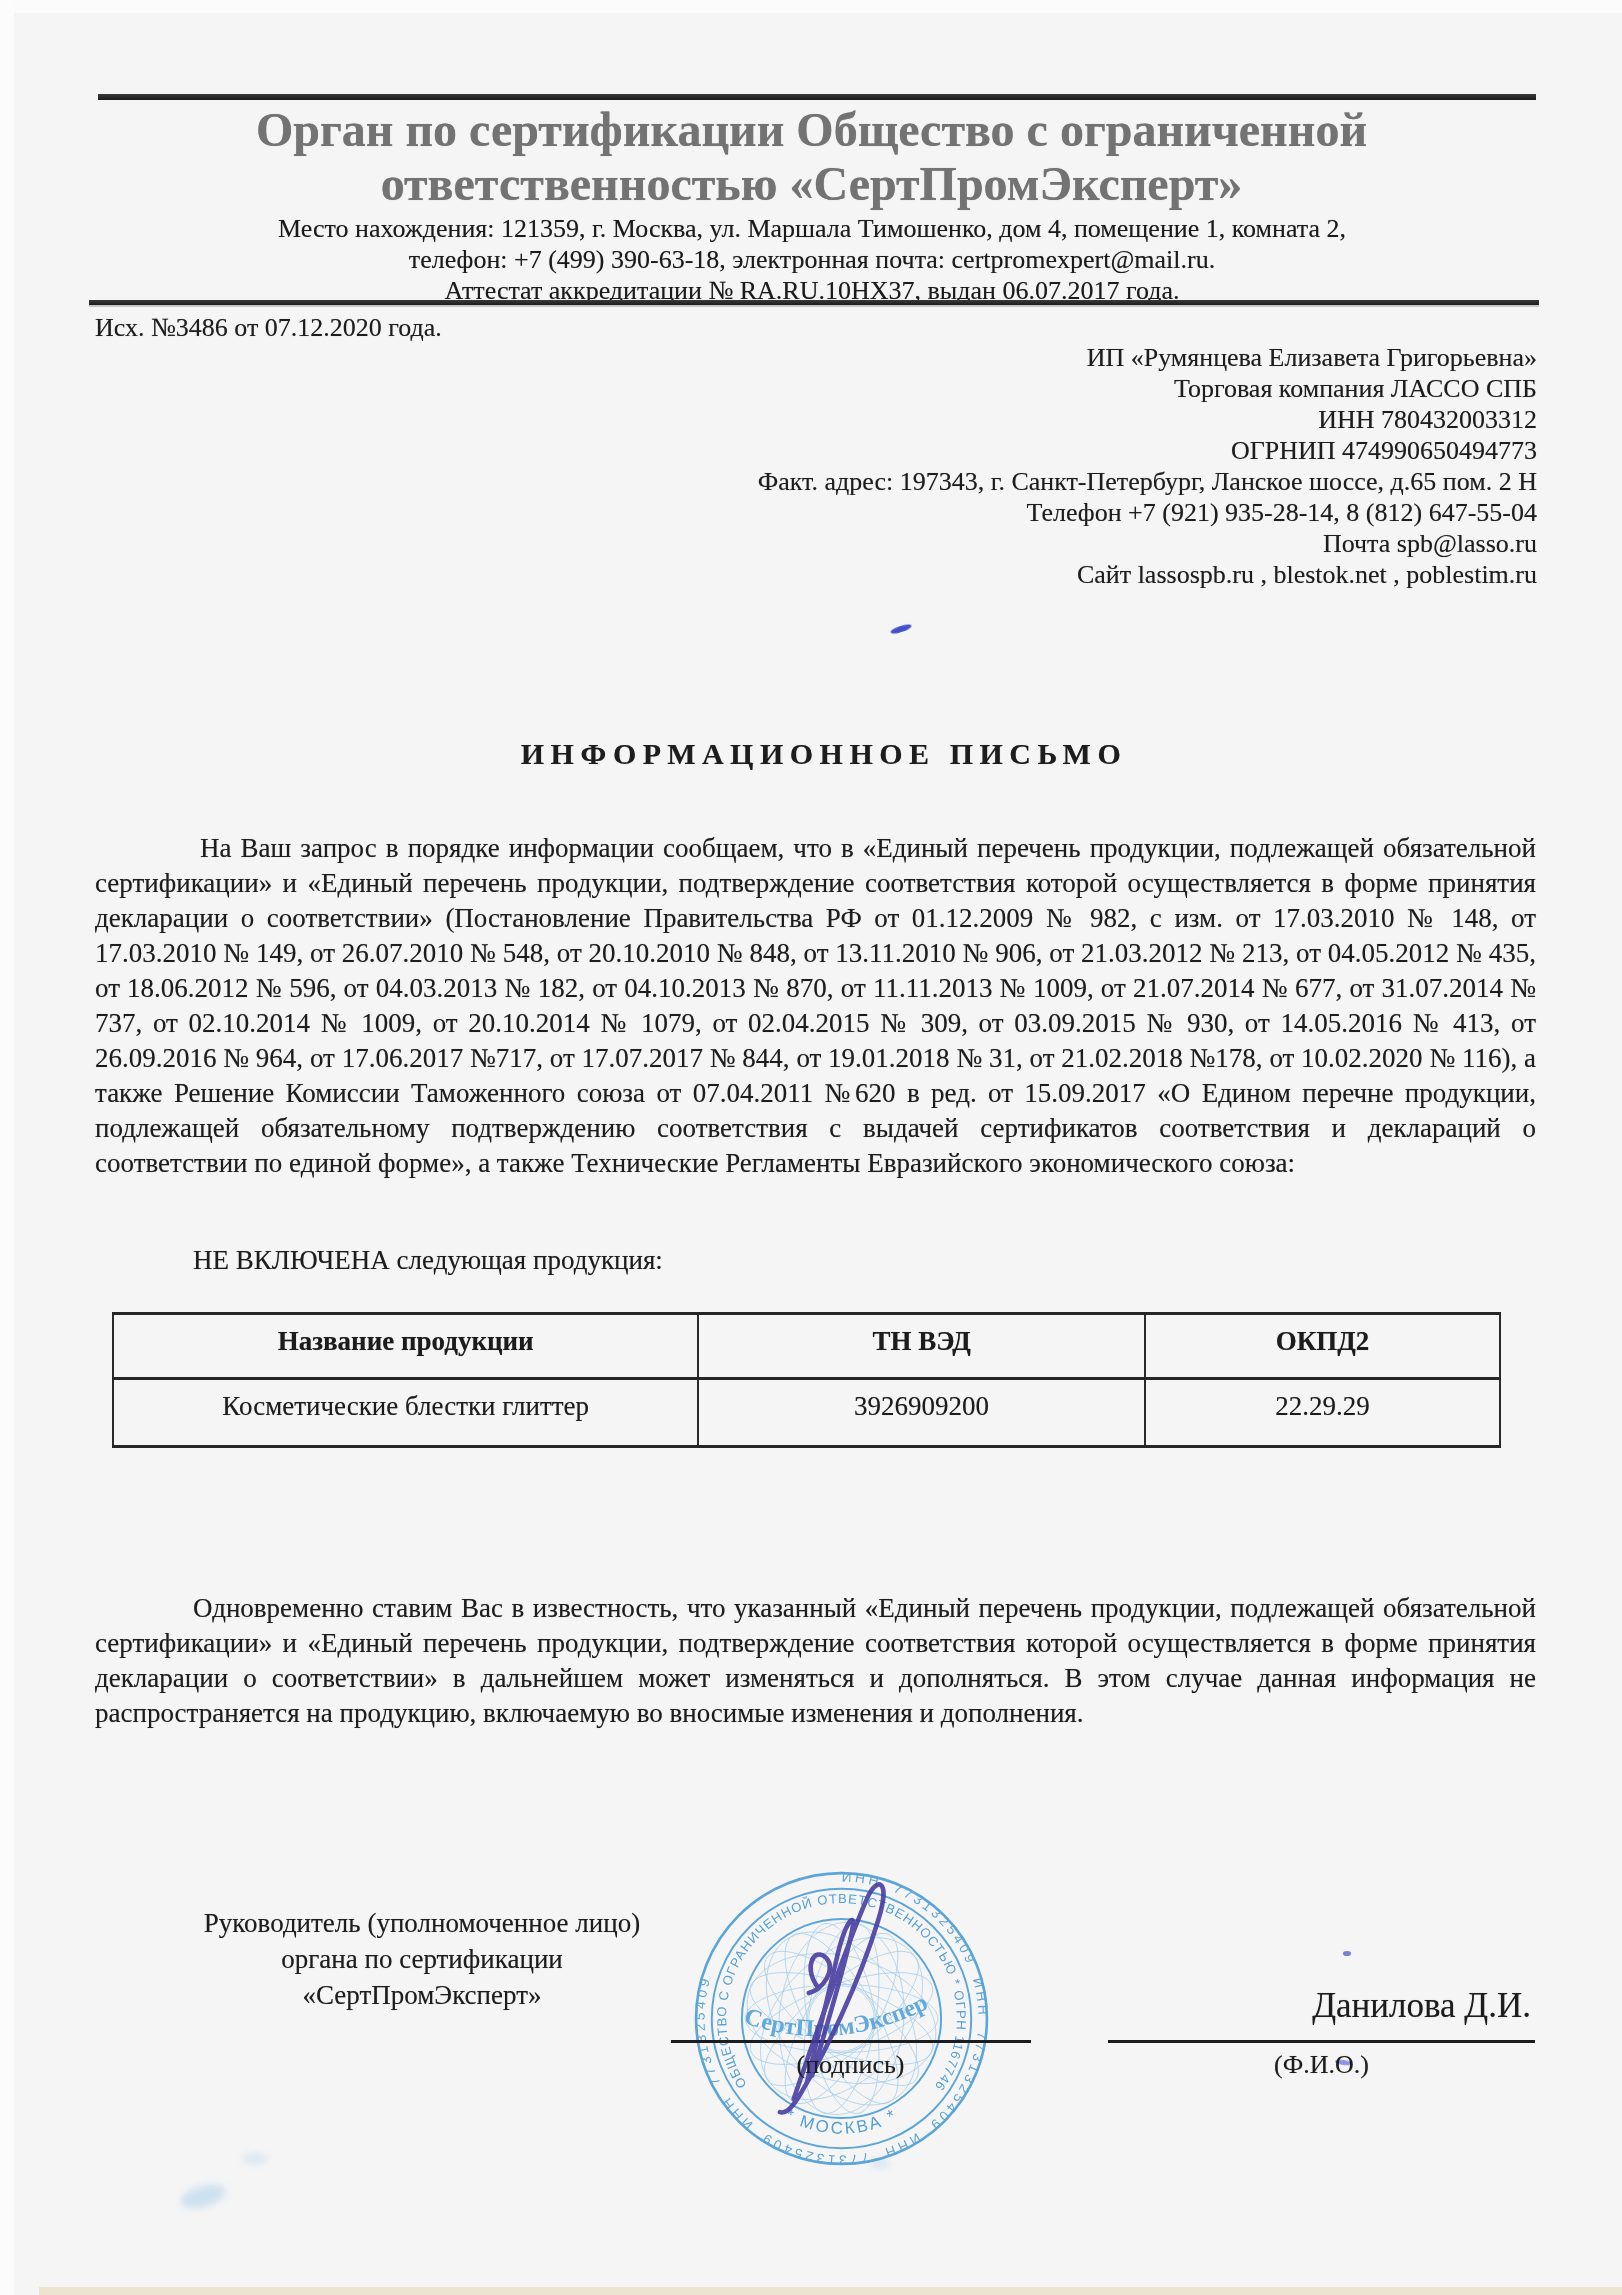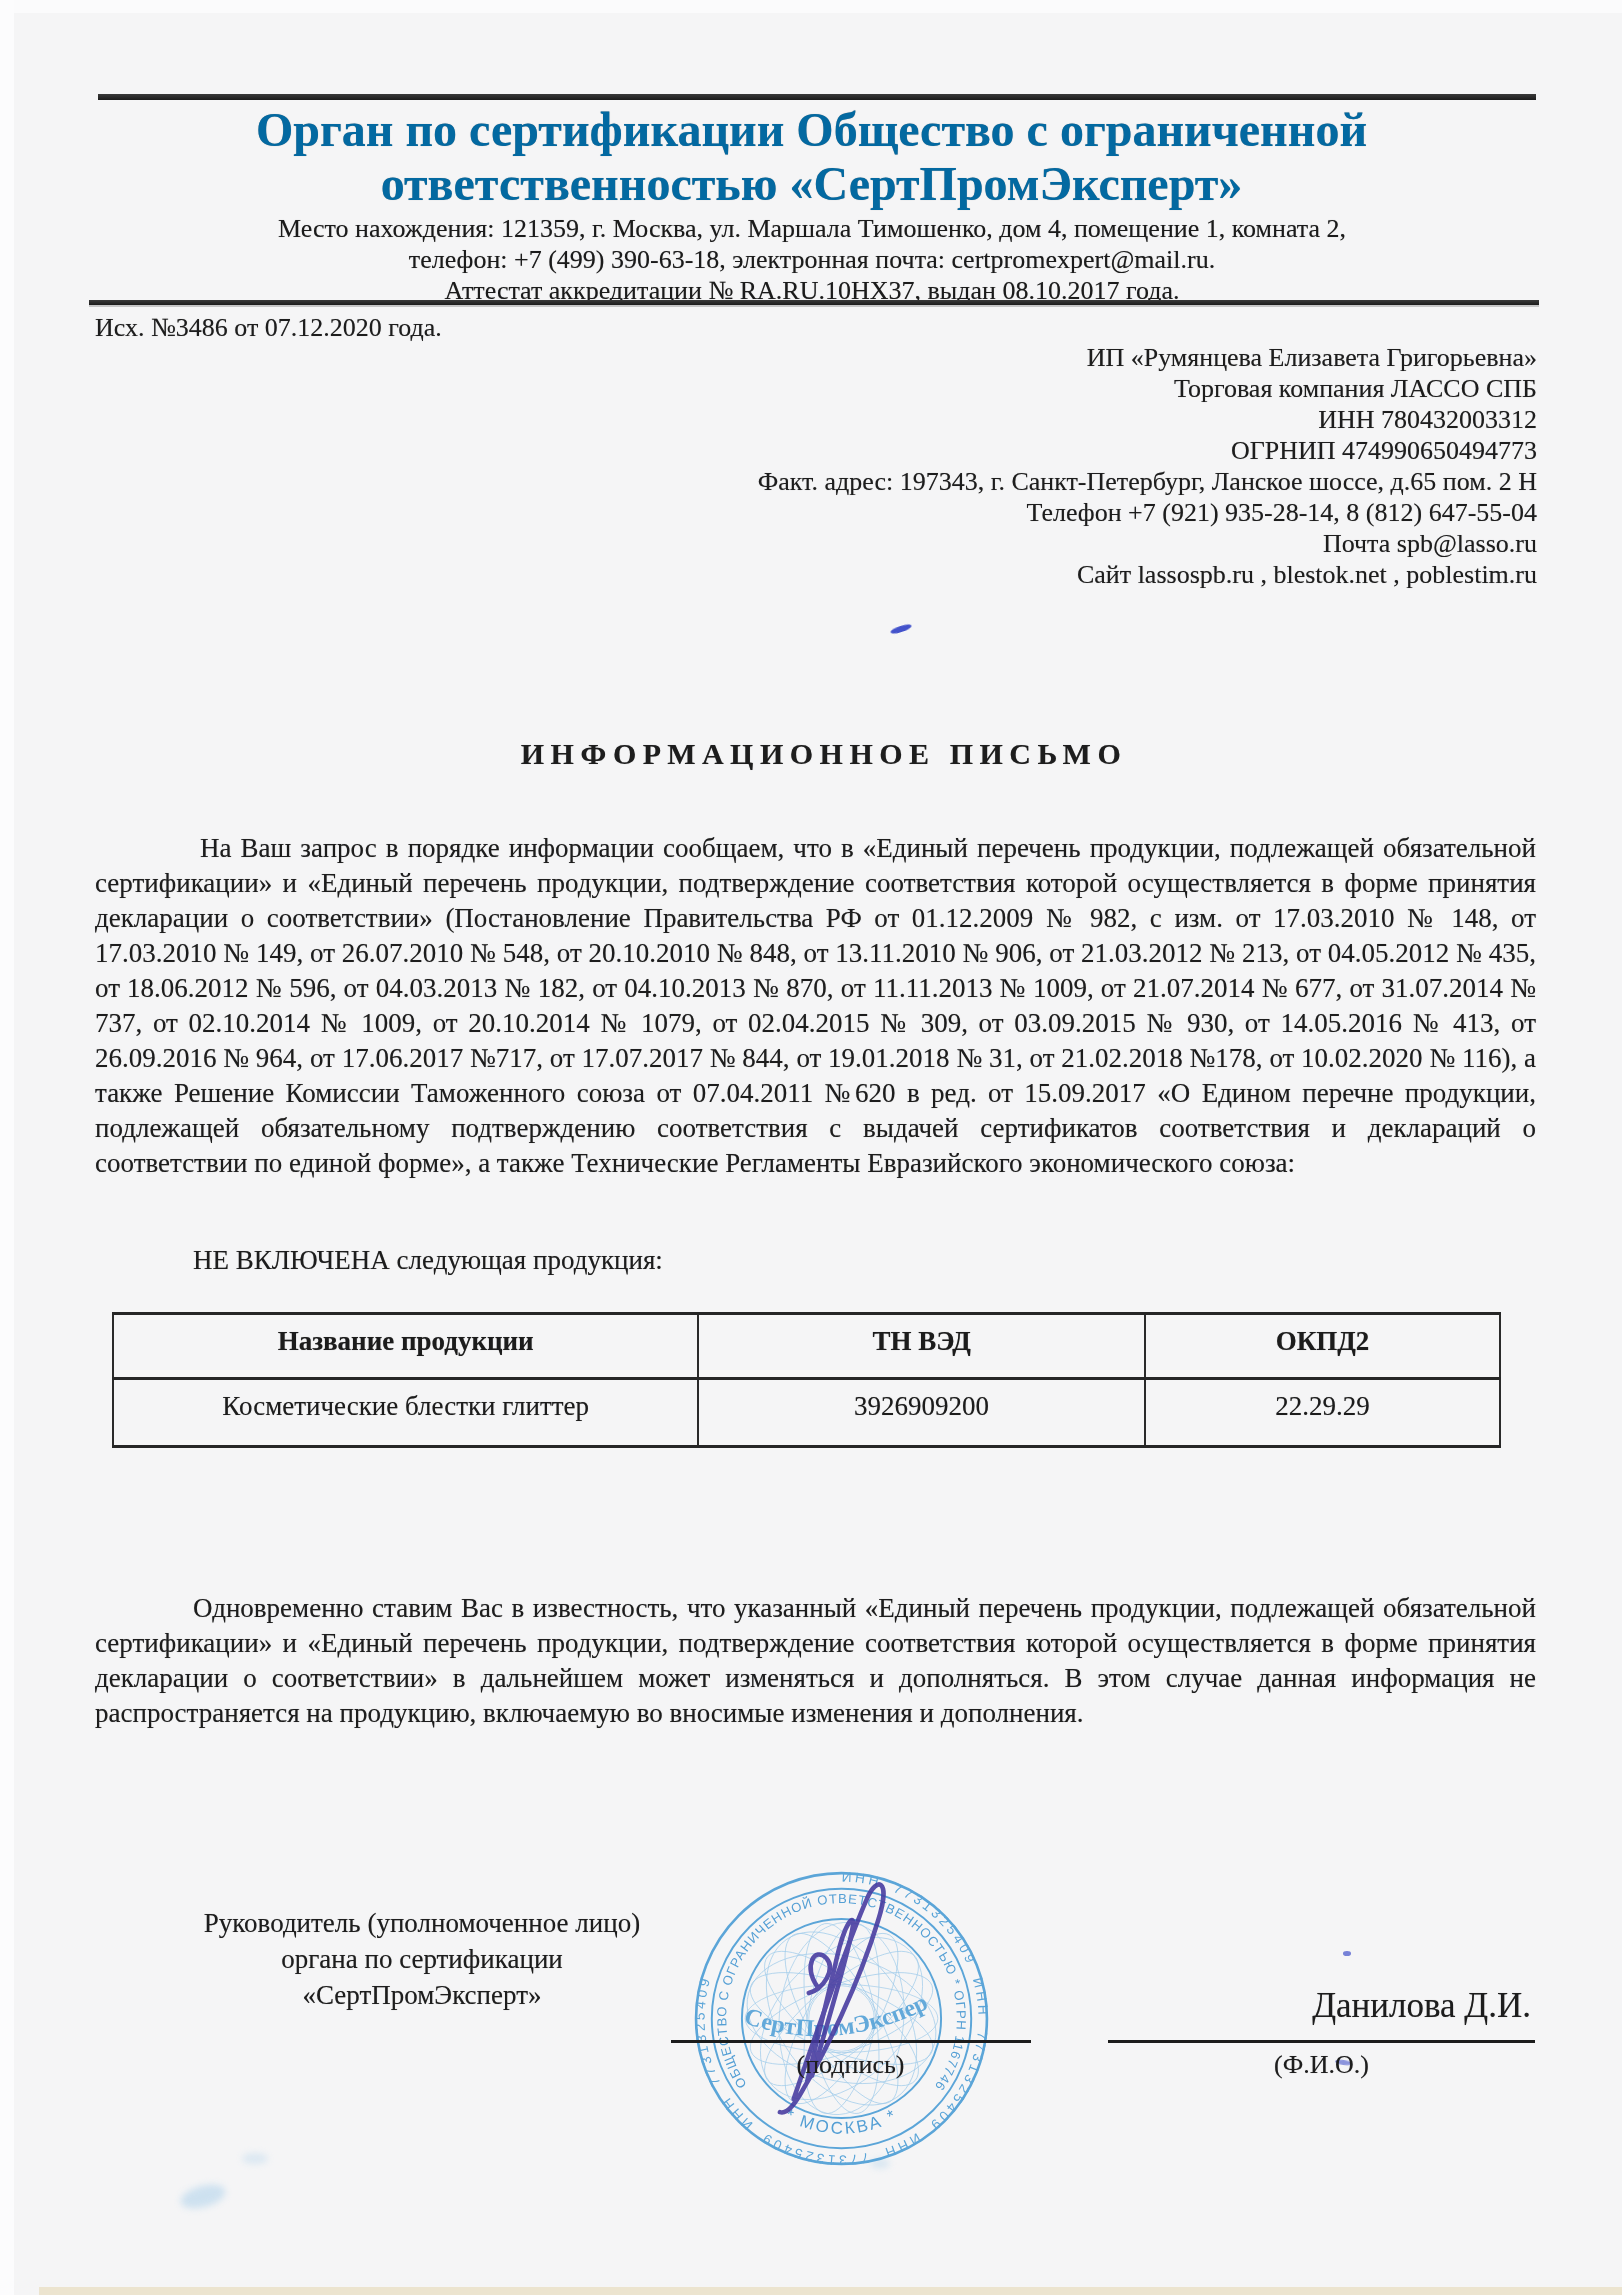--- a/index.html
+++ b/index.html
@@ -16,21 +16,21 @@
   .edge-left{position:absolute;left:0;top:0;width:14.4px;height:100%;background:#fcfcfd;}
   .edge-top{position:absolute;left:0;top:0;width:100%;height:13px;background:#fbfbfc;}
   .edge-bottom{position:absolute;left:39px;right:0;bottom:0;height:8.5px;background:#ece4cf;}
 
   .rule{position:absolute;background:linear-gradient(#3a3a3a,#1c1c1c);}
   .rule1{left:98px;top:94px;width:1438px;height:5.9px;}
   .rule2{left:89px;top:300px;width:1450px;height:5.2px;box-shadow:0 2px 0 rgba(60,60,60,.25);}
 
   .org-name{
     position:absolute;left:157px;top:103px;width:1309px;
-    text-align:center;font-weight:bold;font-size:48px;line-height:54px;color:#0369a1;
+    text-align:center;font-weight:bold;font-size:48px;line-height:54px;color:#737373;
   }
   .org-address{
     position:absolute;left:92px;top:213px;width:1440px;
     text-align:center;font-size:26px;line-height:31px;color:#1b1b1b;
   }
   .outgoing{position:absolute;left:95px;top:313px;font-size:26px;}
   .recipient{
     position:absolute;right:86px;top:342px;width:1112px;
     text-align:right;font-size:26px;line-height:31px;
   }
@@ -90,21 +90,21 @@
 <div class="page">
   <div class="edge-top"></div>
   <div class="edge-left"></div>
 
   <div class="rule rule1"></div>
 
   <div class="org-name txt">Орган по сертификации Общество с ограниченной ответственностью «СертПромЭксперт»</div>
   <div class="org-address">
     <div class="txt">Место нахождения: 121359, г. Москва, ул. Маршала Тимошенко, дом 4, помещение 1, комната 2,</div>
     <div class="txt">телефон: +7 (499) 390-63-18, электронная почта: certpromexpert@mail.ru.</div>
-    <div class="txt">Аттестат аккредитации № RA.RU.10НХ37, выдан 08.10.2017 года.</div>
+    <div class="txt">Аттестат аккредитации № RA.RU.10НХ37, выдан 06.07.2017 года.</div>
   </div>
 
   <div class="rule rule2"></div>
 
   <div class="outgoing txt">Исх. №3486 от 07.12.2020 года.</div>
 
   <div class="recipient">
     <div class="txt">ИП «Румянцева Елизавета Григорьевна»</div>
     <div class="txt">Торговая компания ЛАССО СПБ</div>
     <div class="txt">ИНН 780432003312</div>

